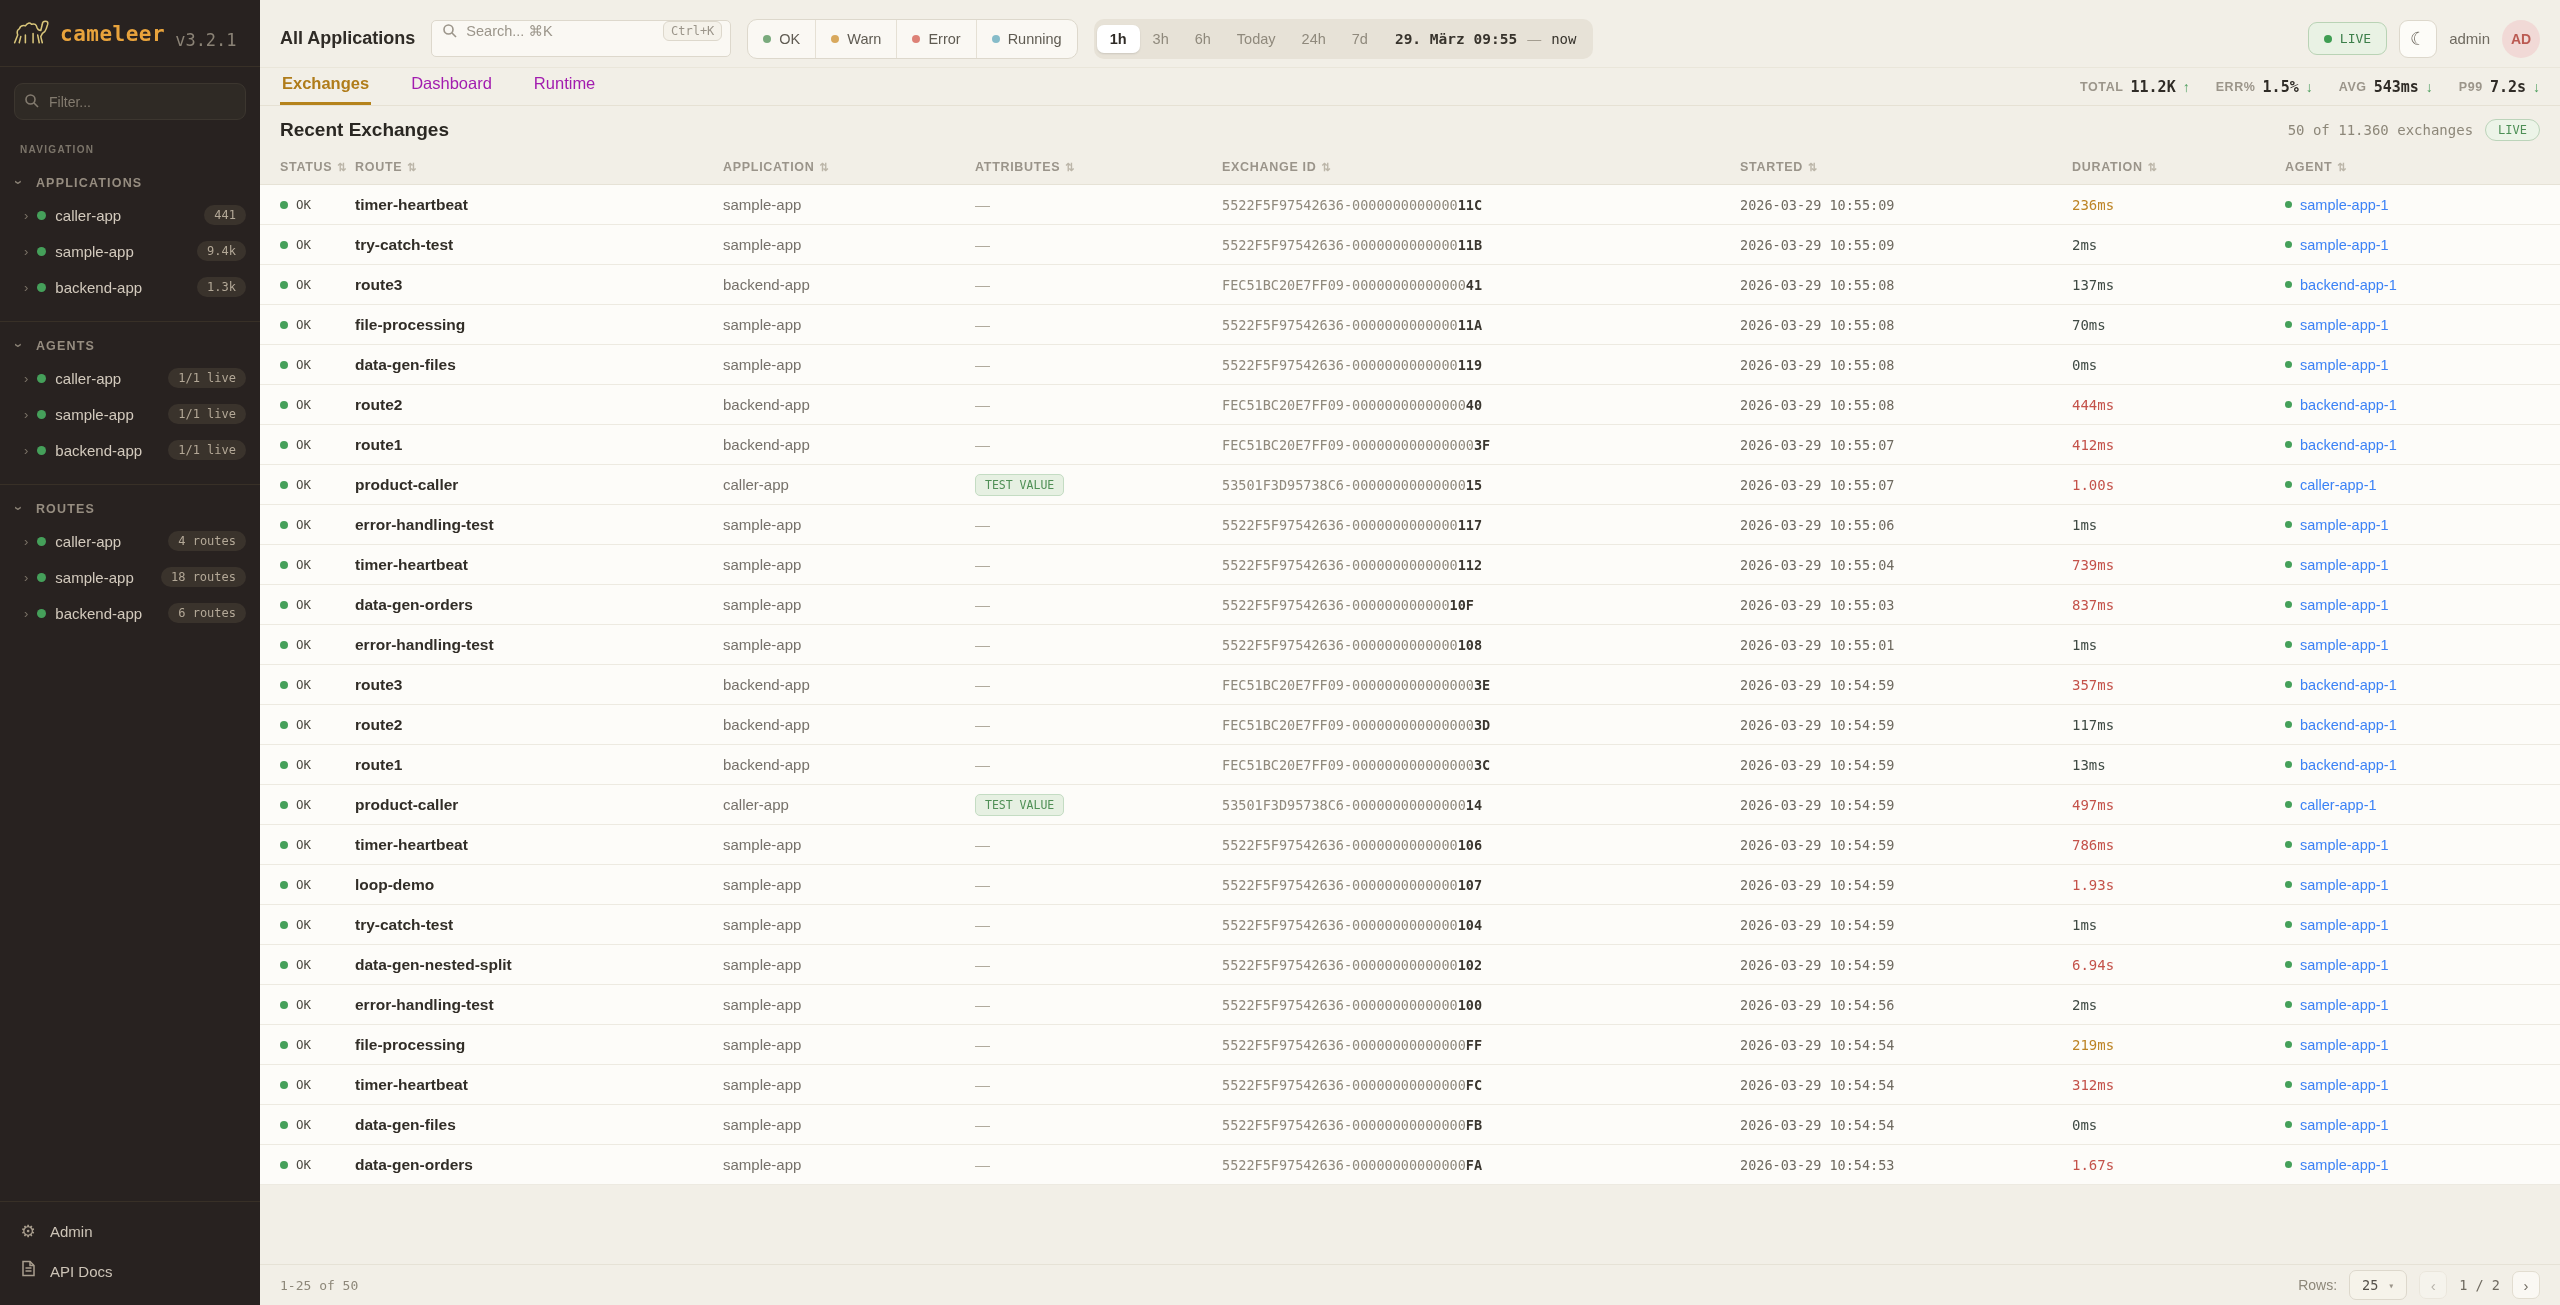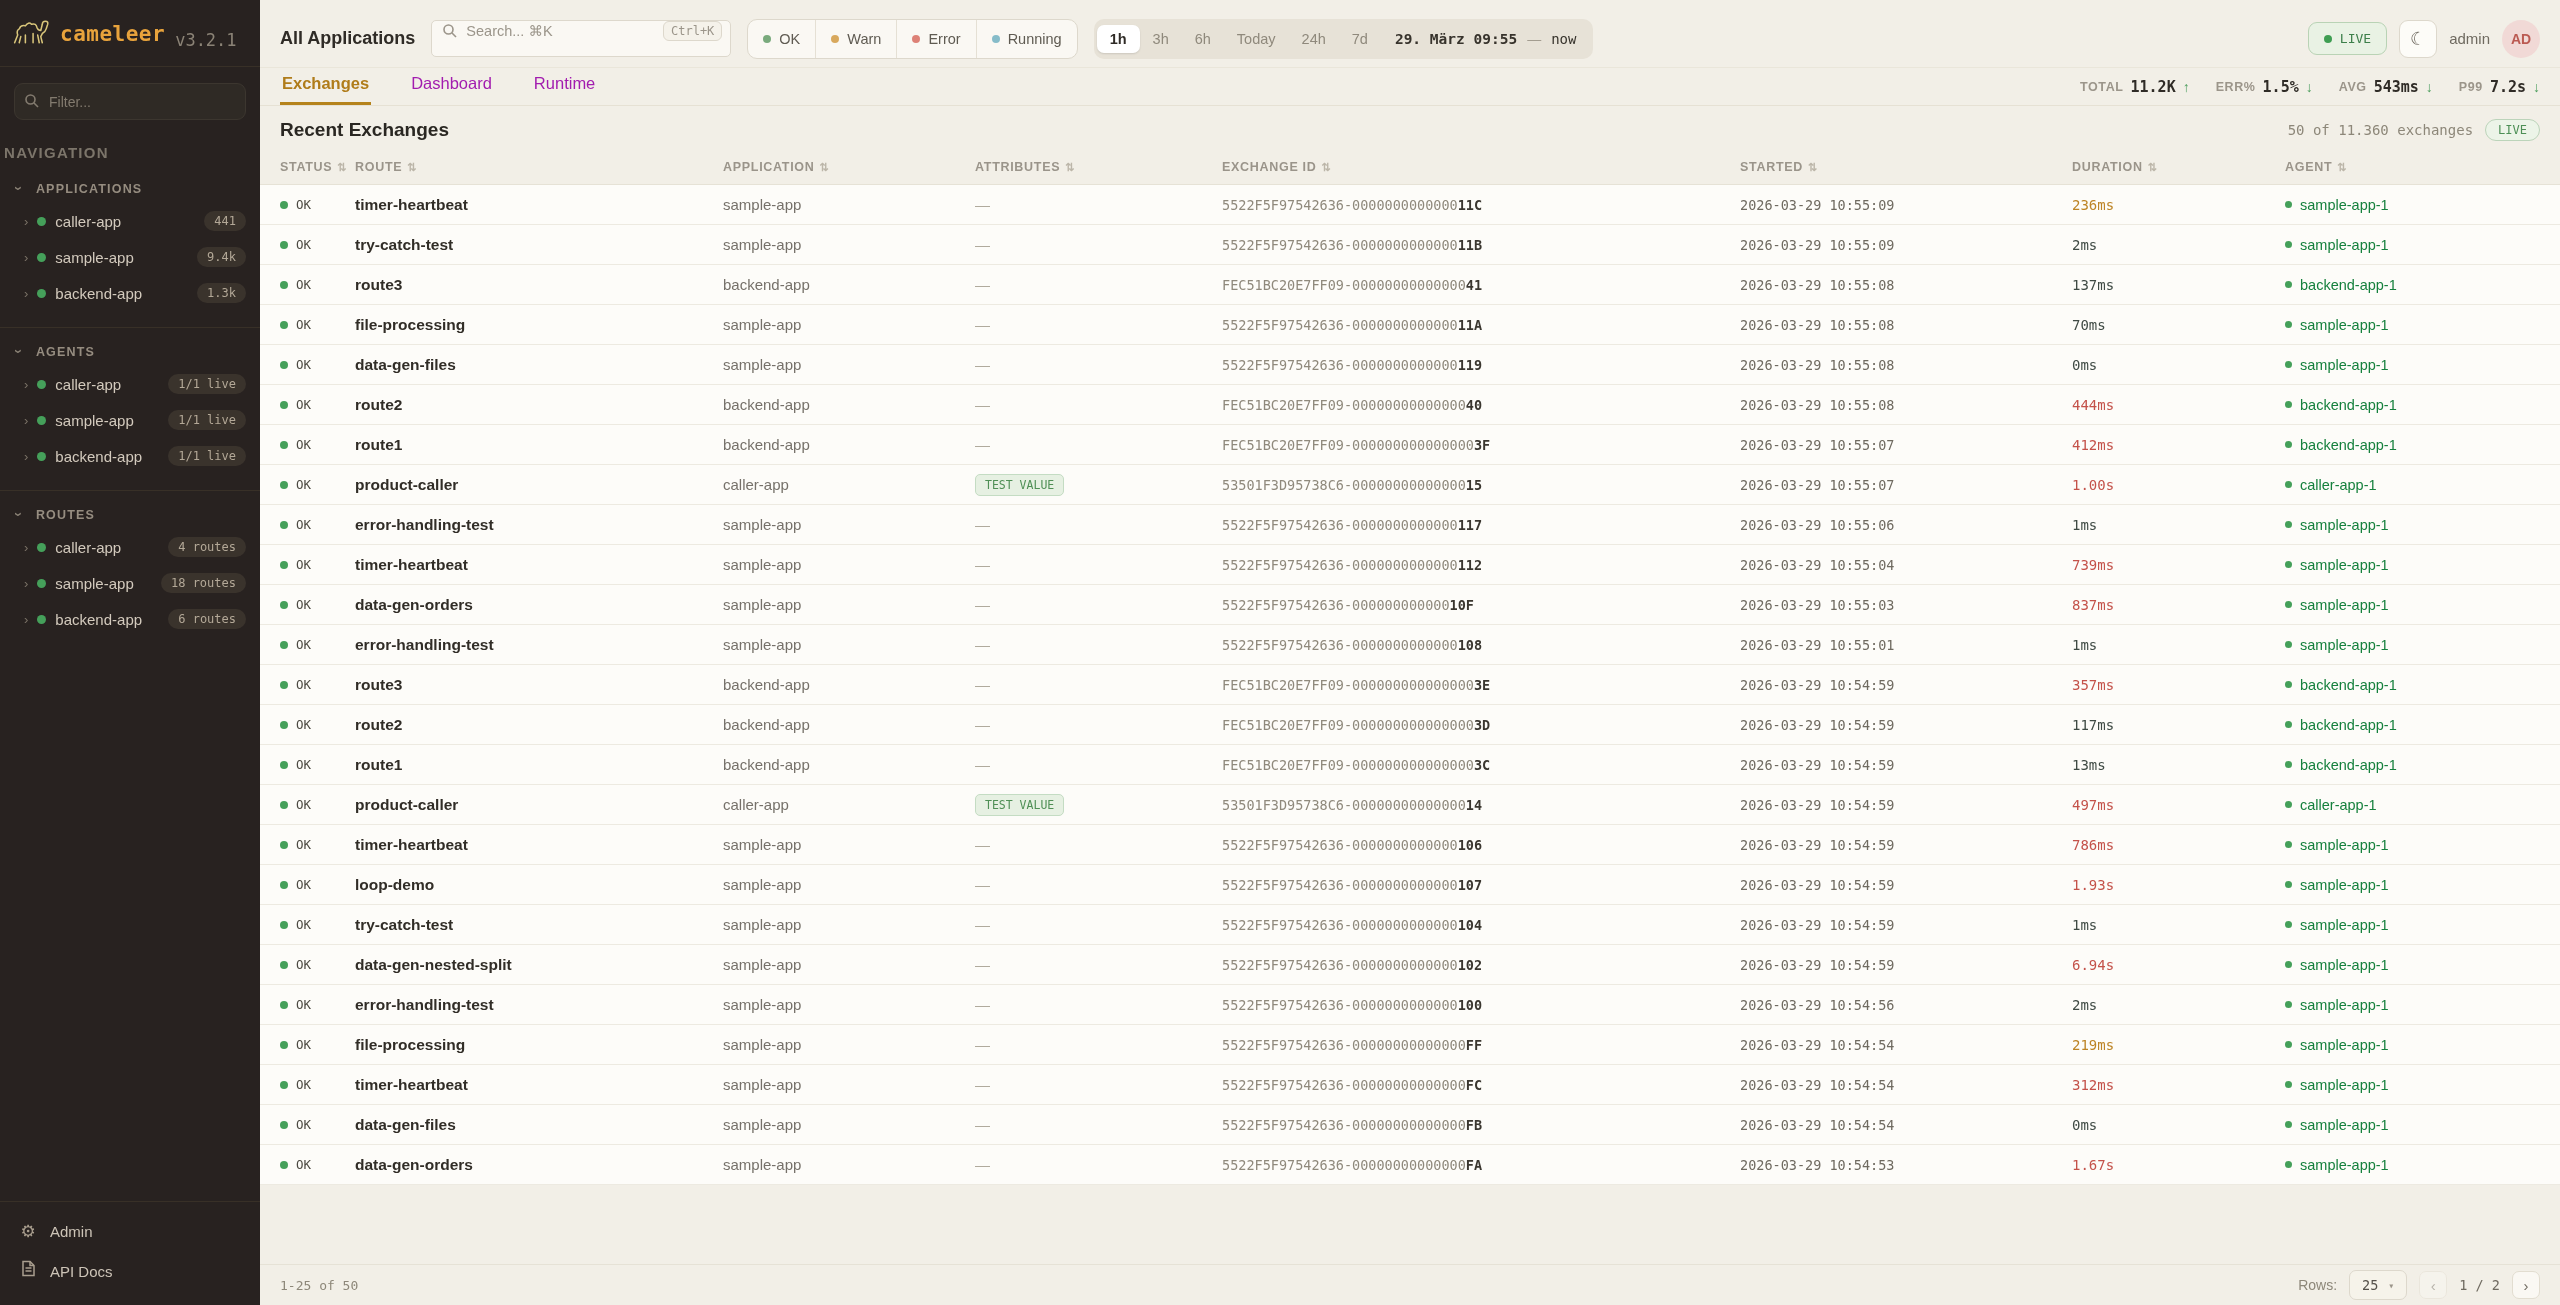--- a/index.html
+++ b/index.html
@@ -10,21 +10,21 @@
 
   
   .sidebar { width:260px; min-width:260px; background:#282220; color:#d3cabd; display:flex; flex-direction:column; }
   .logo-row { display:flex; align-items:center; gap:10px; padding:16px 10px 14px; border-bottom:1px solid #383027; }
   .brand-name { font-family:"DejaVu Sans Mono", monospace; font-weight:bold; font-size:21px; color:#e8a33c; letter-spacing:0.5px; }
   .brand-ver { font-family:"DejaVu Sans Mono", monospace; font-size:17px; color:#8b8376; margin-top:12px; }
   .filter-wrap { margin:16px 14px 6px; position:relative; }
   .filter-wrap svg { position:absolute; left:10px; top:10px; }
   .filter-input { width:100%; height:37px; background:#2f2a25; border:1px solid #3c362f; border-radius:9px; color:#d3cabd; font-size:14px; padding:0 10px 0 34px; outline:none; }
   .filter-input::placeholder { color:#837b6f; }
-  .nav-label { font-size:15px; font-weight:bold; letter-spacing:1.3px; color:#7c756a; padding:18px 4px 4px; }
+  .nav-label { font-size:10px; font-weight:bold; letter-spacing:1.3px; color:#7c756a; padding:18px 20px 4px; }
   .nav-section { padding:6px 0 10px; }
   .nav-section + .nav-section { border-top:1px solid #383027; margin-top:6px; }
   .section-head { display:flex; align-items:center; gap:14px; padding:10px 16px 6px; font-size:12.5px; font-weight:bold; letter-spacing:1.2px; color:#968d80; cursor:pointer; }
   .chev { color:#8a8275; font-size:14px; display:inline-block; }
   .rot-down { transform:rotate(90deg); }
   .nav-item { display:flex; align-items:center; gap:9px; padding:8px 14px 8px 24px; font-size:15px; color:#d3cabd; cursor:pointer; }
   .nav-item .chev { font-size:13px; color:#7b7367; }
   .dot { width:9px; height:9px; border-radius:50%; background:#45a05a; display:inline-block; flex:none; }
   .item-name { flex:1; }
   .item-badge { font-family:"DejaVu Sans Mono", monospace; font-size:12px; color:#b3a897; background:#3a332c; border-radius:999px; padding:3px 10px; }
@@ -84,21 +84,21 @@
   .cell-route { font-size:15.5px; font-weight:bold; color:#312d27; }
   .cell-app { font-size:15px; color:#76716a; }
   .attr-dash { color:#b0aa9d; font-size:15px; }
   .attr-badge { font-family:"DejaVu Sans Mono", monospace; font-size:11.5px; color:#4f8f55; background:#e6f0e2; border:1px solid #c4dcc3; border-radius:5px; padding:3px 9px; display:inline-block; }
   .cell-id { font-family:"DejaVu Sans Mono", monospace; font-size:13.5px; color:#8f897c; }
   .cell-id b { color:#3a362f; font-weight:bold; }
   .cell-started { font-family:"DejaVu Sans Mono", monospace; font-size:13.5px; color:#6f6a60; }
   .cell-duration { font-family:"DejaVu Sans Mono", monospace; font-size:14px; color:#3f4a44; }
   .cell-duration.warn { color:#bd8426; }
   .cell-duration.hot { color:#c4524a; }
-  .cell-agent { display:flex; align-items:center; gap:8px; font-size:14.5px; color:#15803d; }
+  .cell-agent { display:flex; align-items:center; gap:8px; font-size:14.5px; color:#3b82f6; }
   .cell-agent .dot { width:7px; height:7px; }
 
   .content-spacer { flex:1; }
   .pagination { display:flex; align-items:center; border-top:1px solid #e6e2d6; height:41px; padding:0 20px; }
   .page-range { font-family:"DejaVu Sans Mono", monospace; font-size:13px; color:#8d8779; }
   .pag-right { margin-left:auto; display:flex; align-items:center; gap:12px; }
   .rows-label { font-size:14px; color:#8d8779; }
   .rows-select { display:flex; align-items:center; gap:10px; border:1px solid #ddd8cc; background:#f6f3ea; border-radius:7px; padding:6px 12px; font-family:"DejaVu Sans Mono", monospace; font-size:13.5px; color:#55514a; cursor:pointer; }
   .rows-select .caret { font-size:10px; color:#9b958a; }
   .pg-btn { font-size:15px; color:#6f6a60; border:1px solid #e2ddd0; background:#faf8f3; border-radius:7px; width:28px; height:28px; display:flex; align-items:center; justify-content:center; cursor:pointer; }

